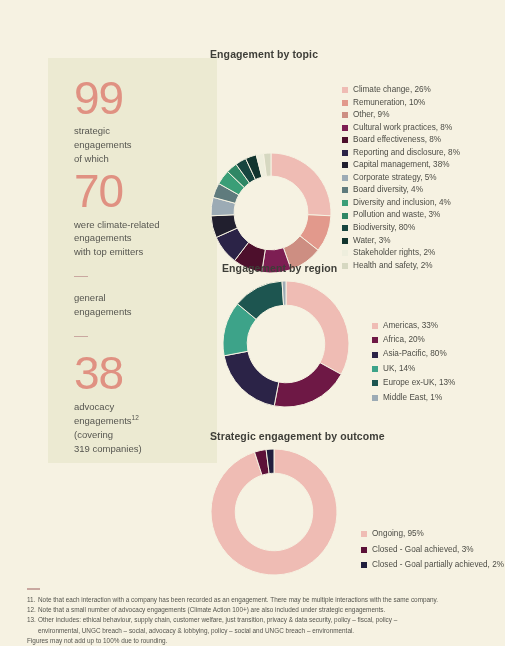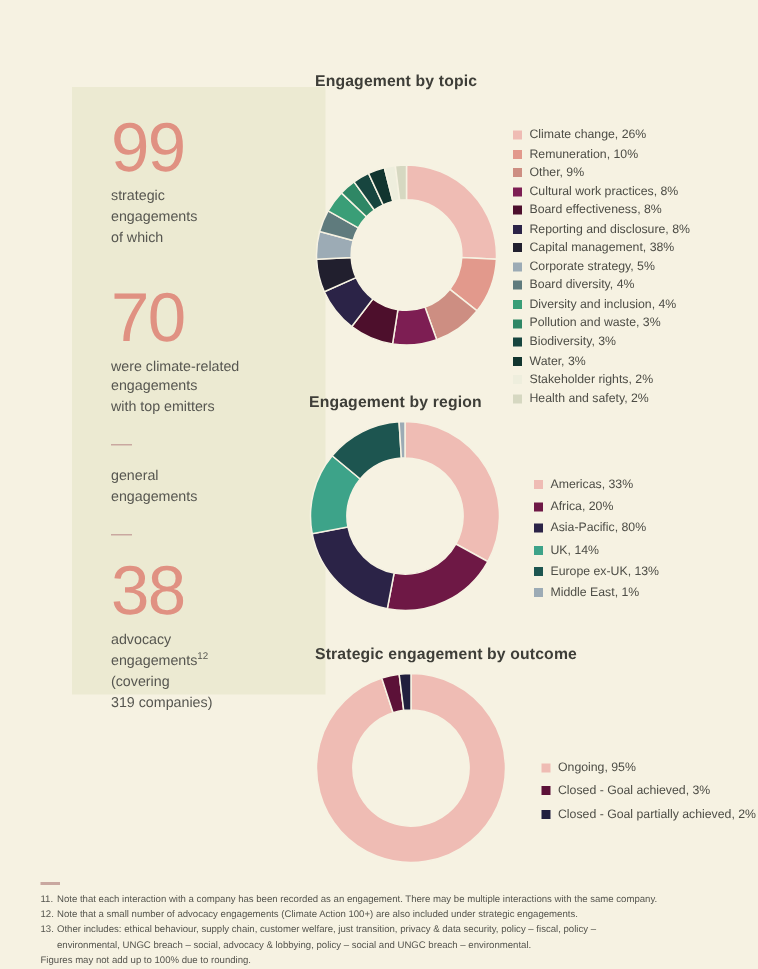--- a/index.html
+++ b/index.html
@@ -78,21 +78,21 @@
   .chart-block { position: absolute; }
   .chart-title {
     font-size: 10.5px;
     font-weight: 700;
     color: #3e3e38;
     margin: 0 0 6px 0;
     letter-spacing: 0.1px;
   }
   .chart-row {
     display: flex;
-    align-items: center;
+    align-items: flex-end;
   }
   .donut-wrap { position: relative; }
   .donut { display: block; }
 
   .legend {
     list-style: none;
     margin: 0;
     padding: 0;
   }
   .legend li {
@@ -110,21 +110,21 @@
     margin-right: 5px;
     flex: 0 0 auto;
     display: inline-block;
   }
 
   
   #chart-topic { left: 210px; top: 48px; }
   #chart-topic .legend { margin-top: 20px; margin-left: 10px; }
 
   
-  #chart-region { left: 206px; top: 262px; }
+  #chart-region { left: 222px; top: 262px; }
   #chart-region .legend { margin-top: 37px; margin-left: 22px; }
   #chart-region .legend li { margin-bottom: 6.2px; }
 
   
   #chart-outcome { left: 210px; top: 430px; }
   #chart-outcome .legend { margin-top: 38px; margin-left: 23px; }
   #chart-outcome .legend li { margin-bottom: 7px; }
 
   
   .footnotes {
@@ -167,21 +167,21 @@
   <div class="stats-panel">
     <div class="stats-inner">
 
       <div class="stat-block">
         <div class="big-num">99</div>
         <div class="stat-label" style="white-space:pre-line">strategic
 engagements
 of which</div>
       </div>
 
-      <div class="stat-block" style="margin-top:24px">
+      <div class="stat-block" style="margin-top:4px">
         <div class="big-num">70</div>
         <div class="stat-label" style="white-space:pre-line">were climate-related
 engagements
 with top emitters</div>
       </div>
 
       <div class="rule"></div>
 
       <div class="stat-block">
         <div class="stat-label" style="white-space:pre-line">general
@@ -262,21 +262,21 @@
           <li>
             <span class="sw" style="background: rgb(58, 158, 119);"></span>
             <span>Diversity and inclusion, 4%</span>
           </li>
           <li>
             <span class="sw" style="background: rgb(47, 135, 101);"></span>
             <span>Pollution and waste, 3%</span>
           </li>
           <li>
             <span class="sw" style="background: rgb(23, 69, 63);"></span>
-            <span>Biodiversity, 3%</span>
+            <span>Biodiversity, 80%</span>
           </li>
           <li>
             <span class="sw" style="background: rgb(18, 53, 47);"></span>
             <span>Water, 3%</span>
           </li>
           <li>
             <span class="sw" style="background: rgb(238, 238, 221);"></span>
             <span>Stakeholder rights, 2%</span>
           </li>
           <li>

